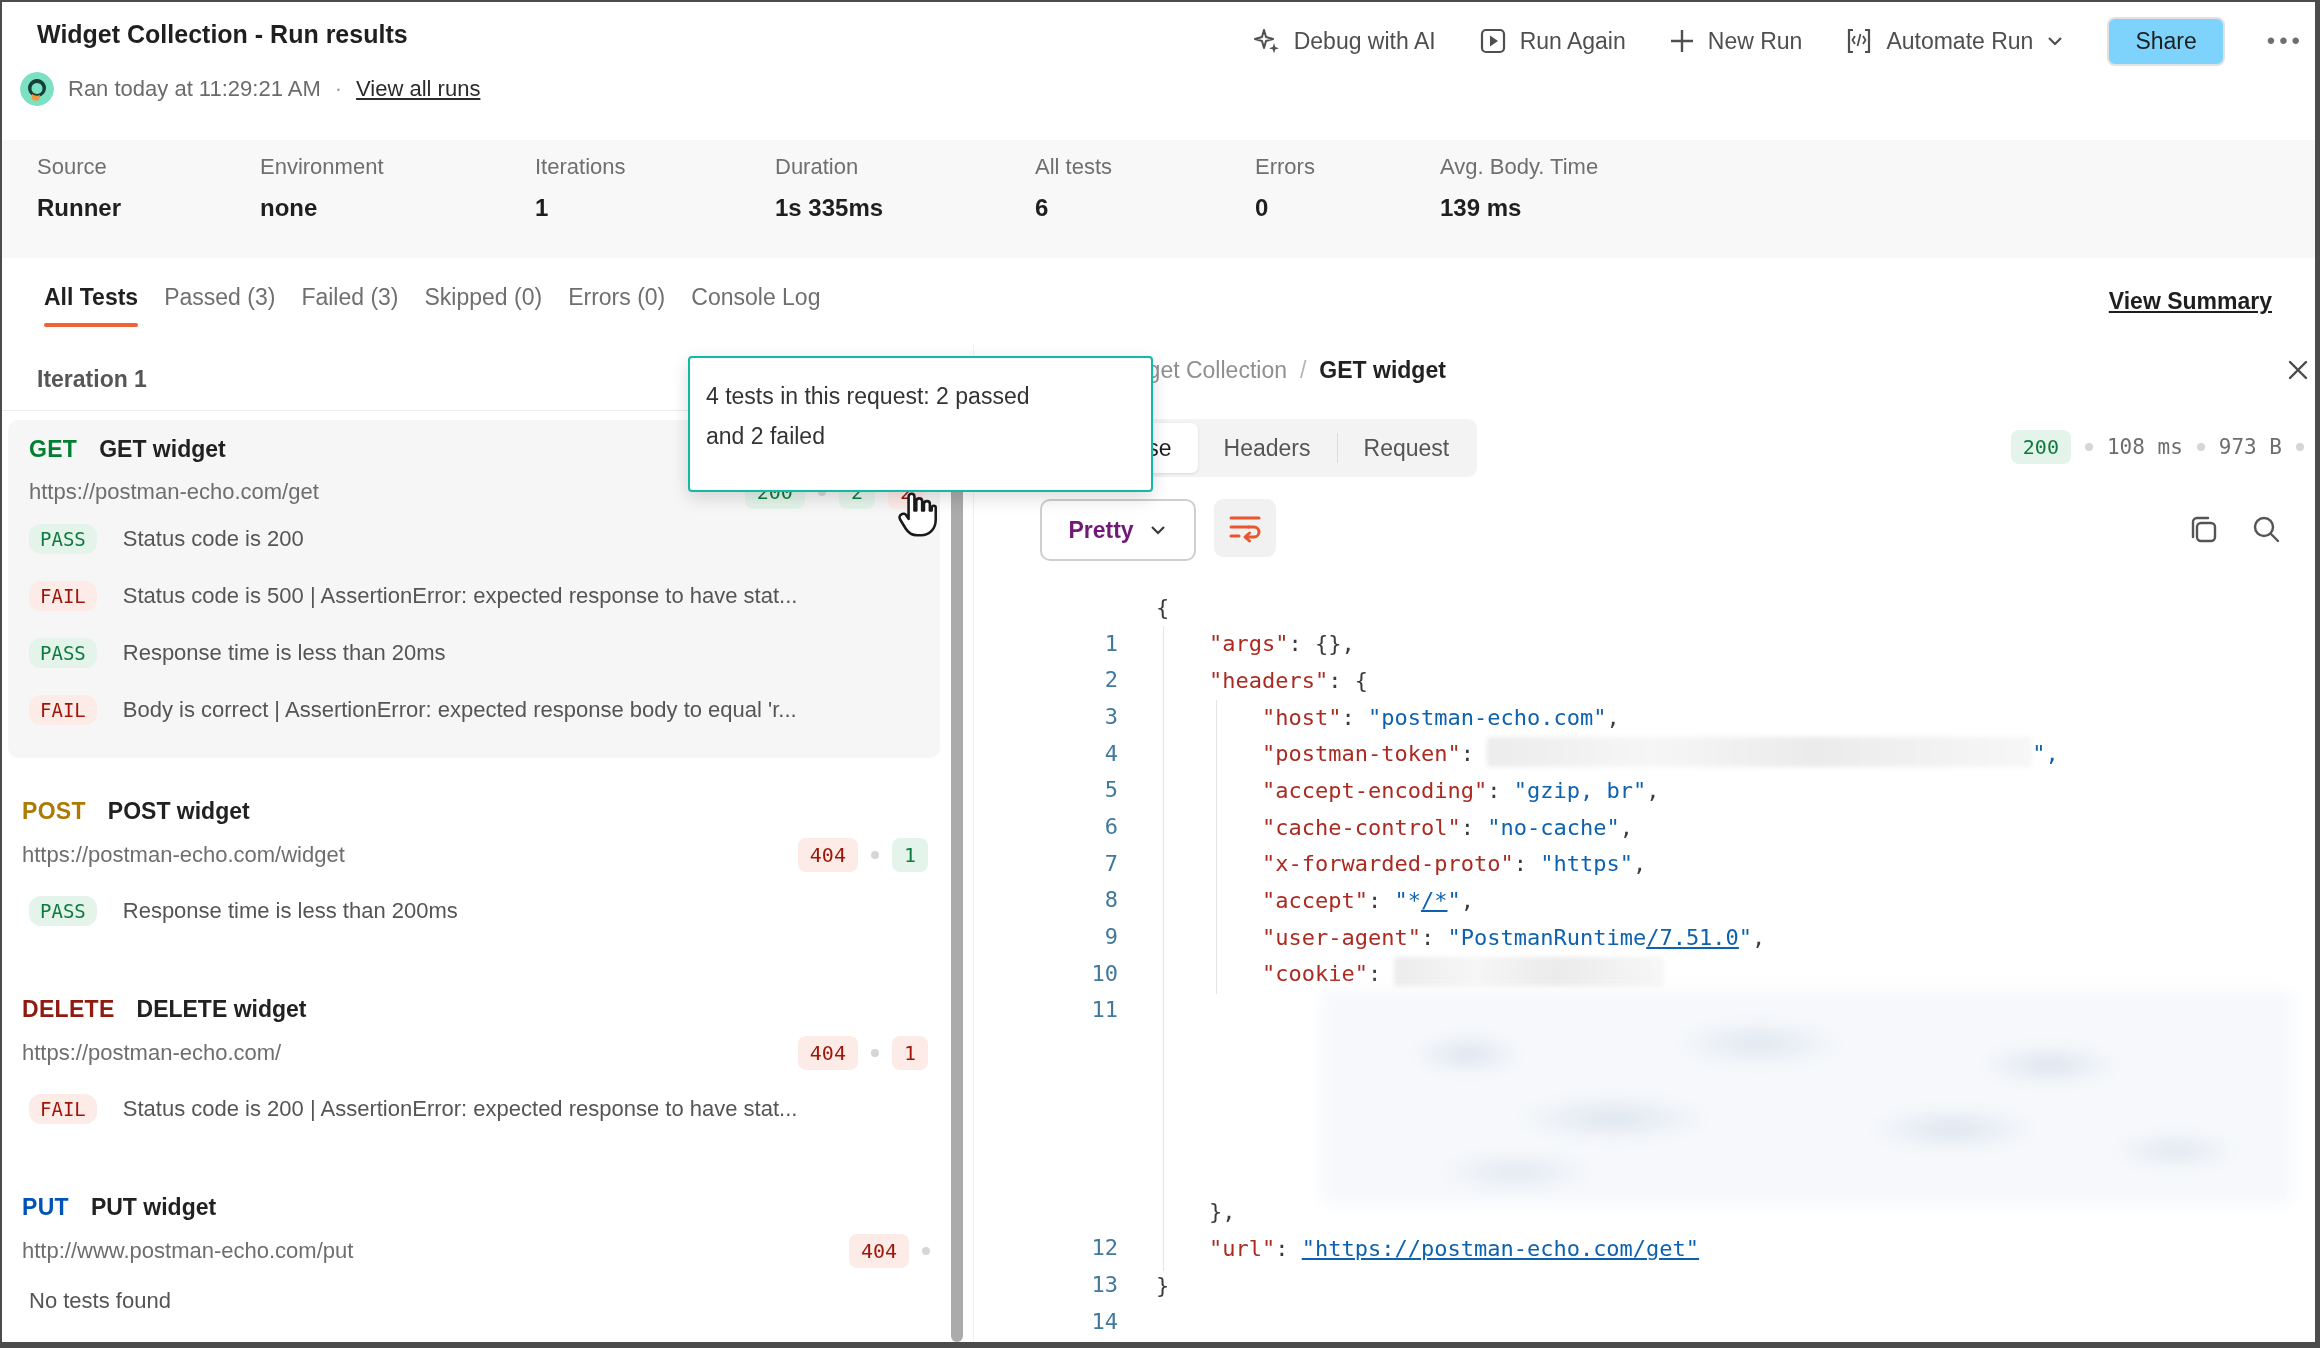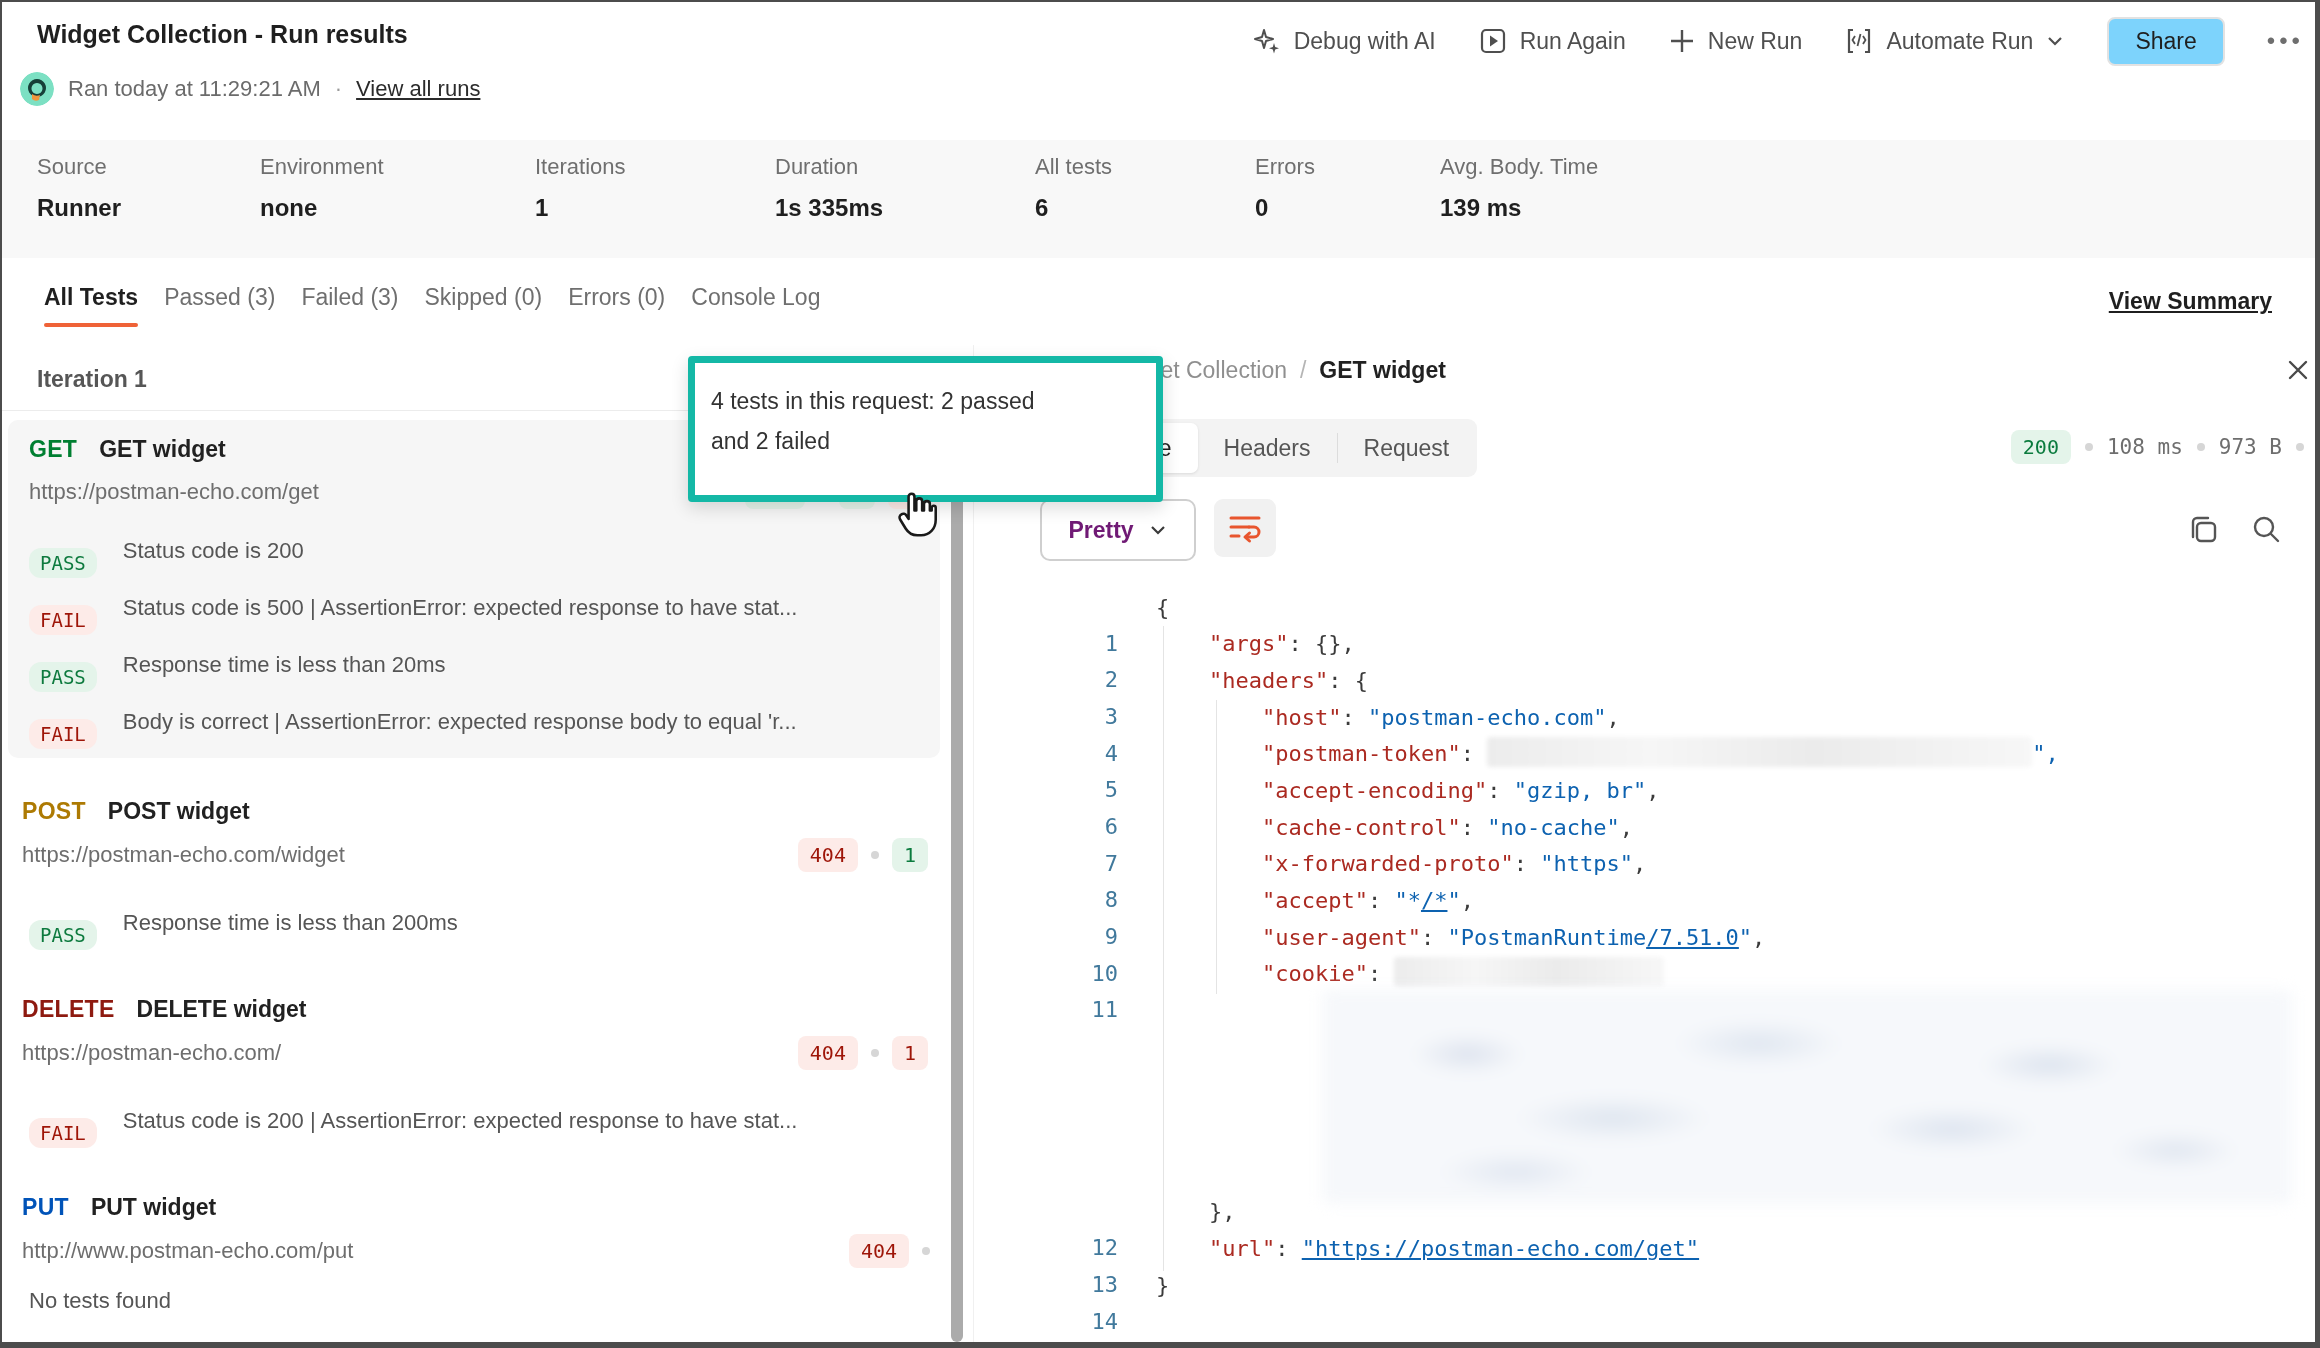--- a/index.html
+++ b/index.html
@@ -41,21 +41,21 @@
   .req-method{font-size:23px;font-weight:700;letter-spacing:.3px;}
   .m-get{color:#007f31}.m-post{color:#ad7a03}.m-del{color:#8e1a10}.m-put{color:#0053b8}
   .req-name{font-size:23px;font-weight:700;color:#212121;}
   .req-url{font-size:22px;color:#6e6e6e;}
   .badge-row{display:flex;align-items:center;gap:13px;}
   .pill{font-family:"DejaVu Sans Mono",monospace;font-size:20px;padding:5px 12px;border-radius:8px;}
   .pill.green{background:#e4f4ea;color:#0b7b3e;}
   .pill.red{background:#fdebe8;color:#9e1508;}
   .sep-dot{width:8px;height:8px;border-radius:50%;background:#d6d6d6;}
   .test-row{display:flex;align-items:center;gap:26px;position:absolute;}
-  .tbadge{font-family:"DejaVu Sans Mono",monospace;font-size:19px;padding:4px 11px;border-radius:12px;margin-top:24px;}
+  .tbadge{font-family:"DejaVu Sans Mono",monospace;font-size:19px;padding:4px 11px;border-radius:12px;}
   .tbadge.pass{background:#e4f4ea;color:#0d7a3e;}
   .tbadge.fail{background:#fdebe8;color:#9e1508;}
   .ttext{font-size:22px;color:#555;white-space:nowrap;}
   .no-tests{position:absolute;left:29px;top:1288px;font-size:22px;color:#555;}
   .abs{position:absolute;}
   .v-scrollbar{position:absolute;left:951px;top:370px;width:12px;height:972px;background:#ababab;border-radius:6px;cursor:pointer;}
 
   
   .breadcrumb{position:absolute;left:1108px;top:357px;display:flex;align-items:center;gap:13px;font-size:23px;}
   .bc-col{color:#8f8f8f;} .bc-sep{color:#b5b5b5;} .bc-req{color:#212121;font-weight:700;}
@@ -85,21 +85,21 @@
       radial-gradient(120px 34px at 45% 25%, #dfe6f0 0%, transparent 70%),
       radial-gradient(100px 30px at 75% 35%, #dce3ee 0%, transparent 70%),
       radial-gradient(140px 34px at 30% 60%, #dee5ef 0%, transparent 70%),
       radial-gradient(120px 32px at 65% 65%, #dde4ef 0%, transparent 70%),
       radial-gradient(90px 28px at 88% 75%, #e0e6f0 0%, transparent 70%),
       radial-gradient(110px 30px at 20% 85%, #e1e7f1 0%, transparent 70%),
       #f6f8fb;
     filter:blur(7px);}
 
   
-  .tooltip{position:absolute;left:688px;top:356px;width:445px;height:114px;background:#fff;border:7px solid #14b8a6;border-radius:4px;box-shadow:0 6px 18px rgba(0,0,0,.14);padding:18px 0 0 16px;z-index:80;}
+  .tooltip{position:absolute;left:688px;top:356px;width:445px;height:114px;background:#fff;border:2px solid #14b8a6;border-radius:4px;box-shadow:0 6px 18px rgba(0,0,0,.14);padding:18px 0 0 16px;z-index:80;}
   .tooltip div{font-size:23px;color:#333;line-height:40px;}
   .cursor{position:absolute;left:893px;top:492px;z-index:90;pointer-events:none;}
 </style>
 </head>
 <body>
 
 <div class="page">
 
   <div class="page-title">Widget Collection - Run results</div>
   <div class="run-meta">

